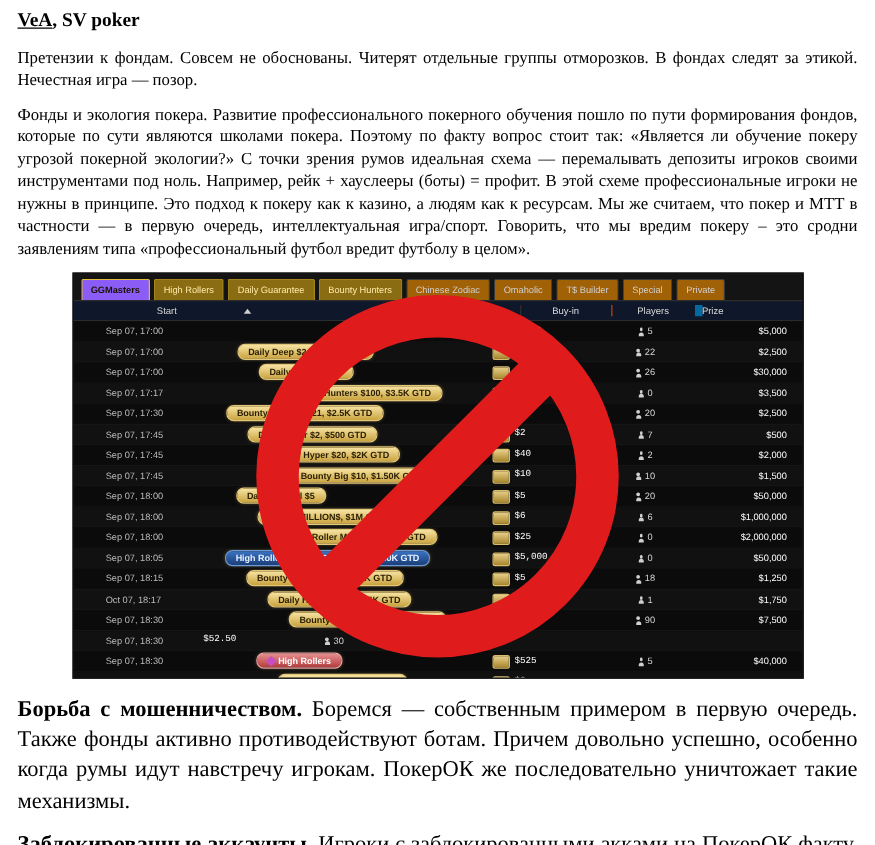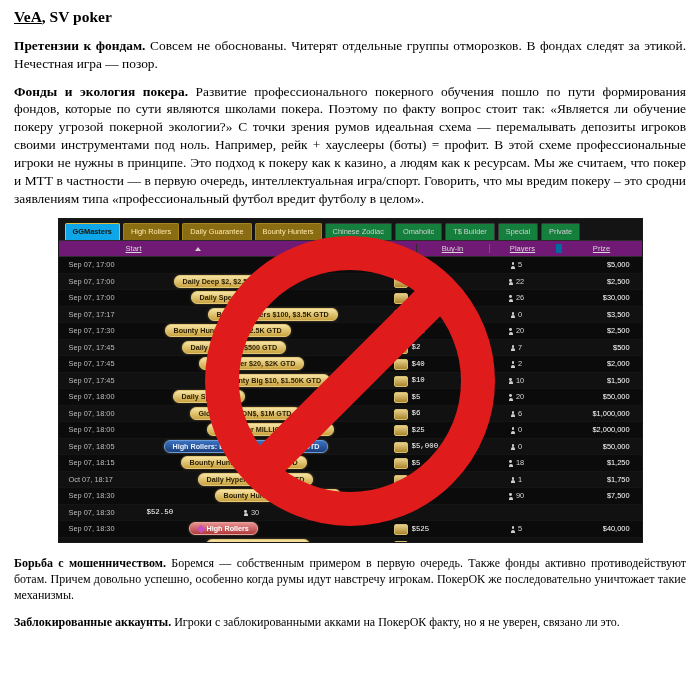--- a/index.html
+++ b/index.html
@@ -30,21 +30,21 @@
   .title .nick {
     text-decoration: underline;
   }
   .para {
     font-size: 13.4px;
     line-height: 1.34;
     margin: 0 0 10px 0;
     text-align: justify;
   }
   .para b {
-    font-weight: bold;
+    font-weight: normal;
   }
 
   
   .shot-wrap {
     position: relative;
     width: 585px;
     margin: 10px auto 12px auto;
   }
   .shot {
     position: relative;
@@ -60,55 +60,54 @@
     display: flex;
     align-items: stretch;
     height: 17px;
     background: #141414;
     padding: 4px 6px 0 6px;
     gap: 3px;
   }
   .tab {
     font-size: 7.4px;
     color: #cfcfcf;
-    background: #15803d;
+    background: #a16207;
     border: 1px solid #3a3a3a;
     border-bottom: none;
     padding: 2px 7px 1px 7px;
     white-space: nowrap;
     line-height: 12px;
     border-radius: 2px 2px 0 0;
   }
   .tab.active {
-    background: #0ea5e9;
+    background: #8b5cf6;
     color: #1a1200;
     border-color: #e0bb3a;
     font-weight: bold;
   }
   .tab.gold {
     background: #8a6d12;
     color: #ffe9a8;
     border-color: #a8851c;
   }
   .colhead {
     display: flex;
     align-items: center;
     height: 15px;
-    background: #701a75;
+    background: #0f172a;
     border-top: 1px solid #2c2c2c;
     border-bottom: 1px solid #2c2c2c;
     font-size: 7.6px;
     color: #d8d8d8;
-    text-decoration: underline;
   }
   .colhead .c-start { width: 150px; text-align: center; position: relative;}
   .colhead .c-name { flex: 1; }
   .colhead .c-buy { width: 72px; text-align: center; border-left: 1px solid #2c2c2c;}
   .colhead .c-players { width: 66px; text-align: center; border-left: 1px solid #c2410c;}
-  .colhead .c-prize { width: 80px; text-align: center; border-left: 6px solid #0369a1;}
+  .colhead .c-prize { width: 80px; text-align: left; border-left: 6px solid #0369a1;}
   .sortarrow {
     position: absolute;
     right: 8px;
     top: 3px;
     width: 0; height: 0;
     border-left: 3px solid transparent;
     border-right: 3px solid transparent;
     border-bottom: 4px solid #cfcfcf;
   }
   .rows {
@@ -119,21 +118,21 @@
     align-items: center;
     height: 15.5px;
     font-size: 7.4px;
     color: #c8c8c8;
     border-bottom: 1px solid #151515;
   }
   .row:nth-child(even) { background: #111111; }
   .row:nth-child(odd) { background: #0b0b0b; }
   .cell-start {
     width: 78px;
-    padding-left: 10px;
+    padding-left: 26px;
     color: #bdbdbd;
     white-space: nowrap;
   }
   .cell-name {
     flex: 1;
     position: relative;
     height: 15.5px;
     display: flex;
     align-items: center;
     overflow: hidden;
@@ -230,21 +229,21 @@
     left: 50%;
     top: 50%;
     transform: translate(-50%, -50%);
     width: 300px;
     height: 300px;
     pointer-events: none;
   }
   .no-sign svg { display: block; }
 
   .bottom-para {
-    font-size: 12px;
+    font-size: 18px;
     line-height: 1.34;
     margin: 11px 0 10px 0;
     text-align: justify;
   }
 </style>
 </head>
 <body>
 
 <div class="page">
 

